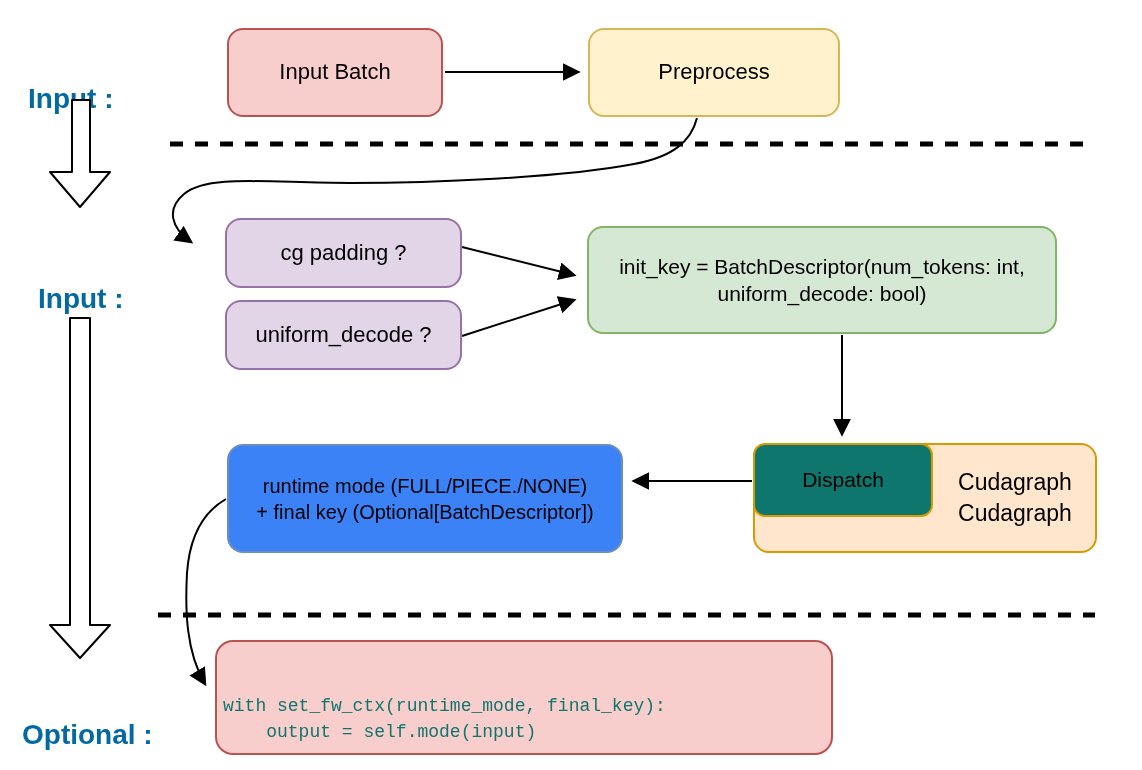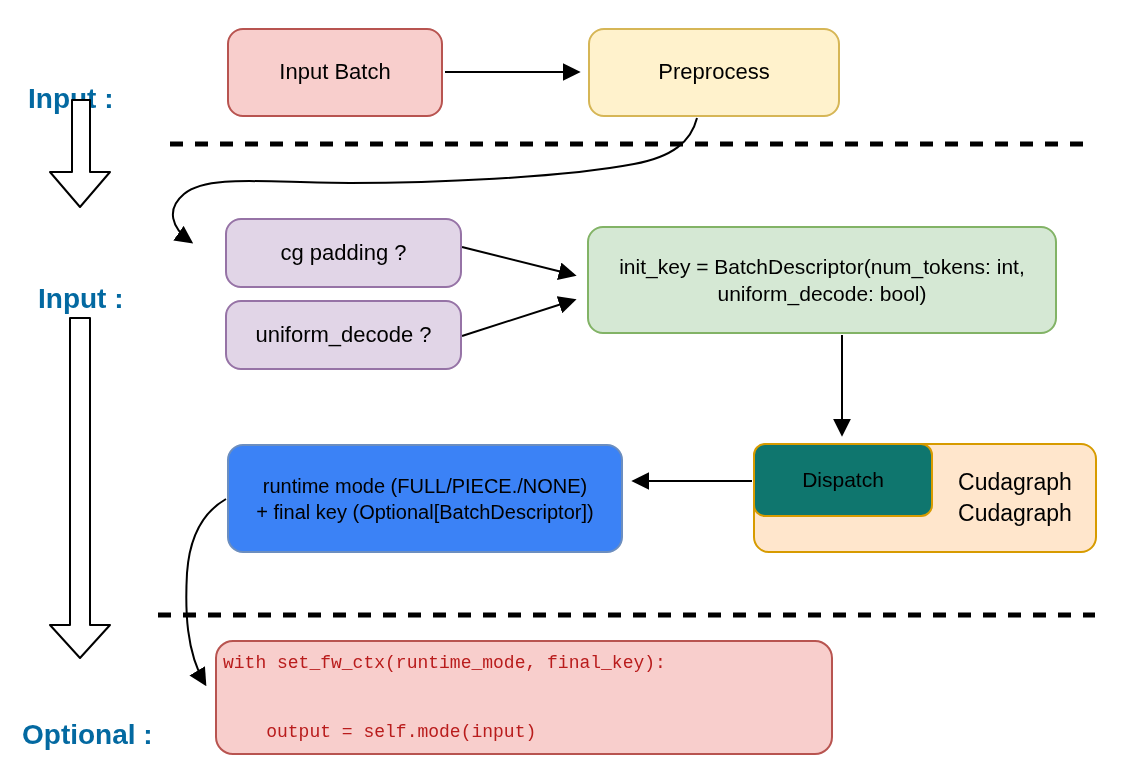--- a/index.html
+++ b/index.html
@@ -42,25 +42,25 @@
     position:absolute;left:933px;top:443px;width:164px;height:110px;
     display:flex;flex-direction:column;align-items:center;justify-content:center;
     font-size:23px;line-height:1.35;text-align:right;
   }
   #node-dispatch{left:753px;top:443px;width:180px;height:74px;font-size:21px;border-radius:12px;}
   #node-runtime{left:227px;top:444px;width:396px;height:109px;font-size:20px;padding:4px 8px;}
   #node-execute-code{
     left:215px;top:640px;width:618px;height:115px;
     font-size:18px;
     font-family:"Liberation Mono", monospace;
-    color:#b91c1c;
+    color:#0f766e;
     align-items:flex-start;
     padding:8px 6px;
     border-radius:18px;
-    justify-content:space-between;
+    justify-content:flex-end;
     text-align:left;
     line-height:1.45;
   }
   #node-execute-code span{white-space:pre;}
   svg.overlay{position:absolute;left:0;top:0;}
 </style>
 </head>
 <body>
 
 <div id="canvas">

